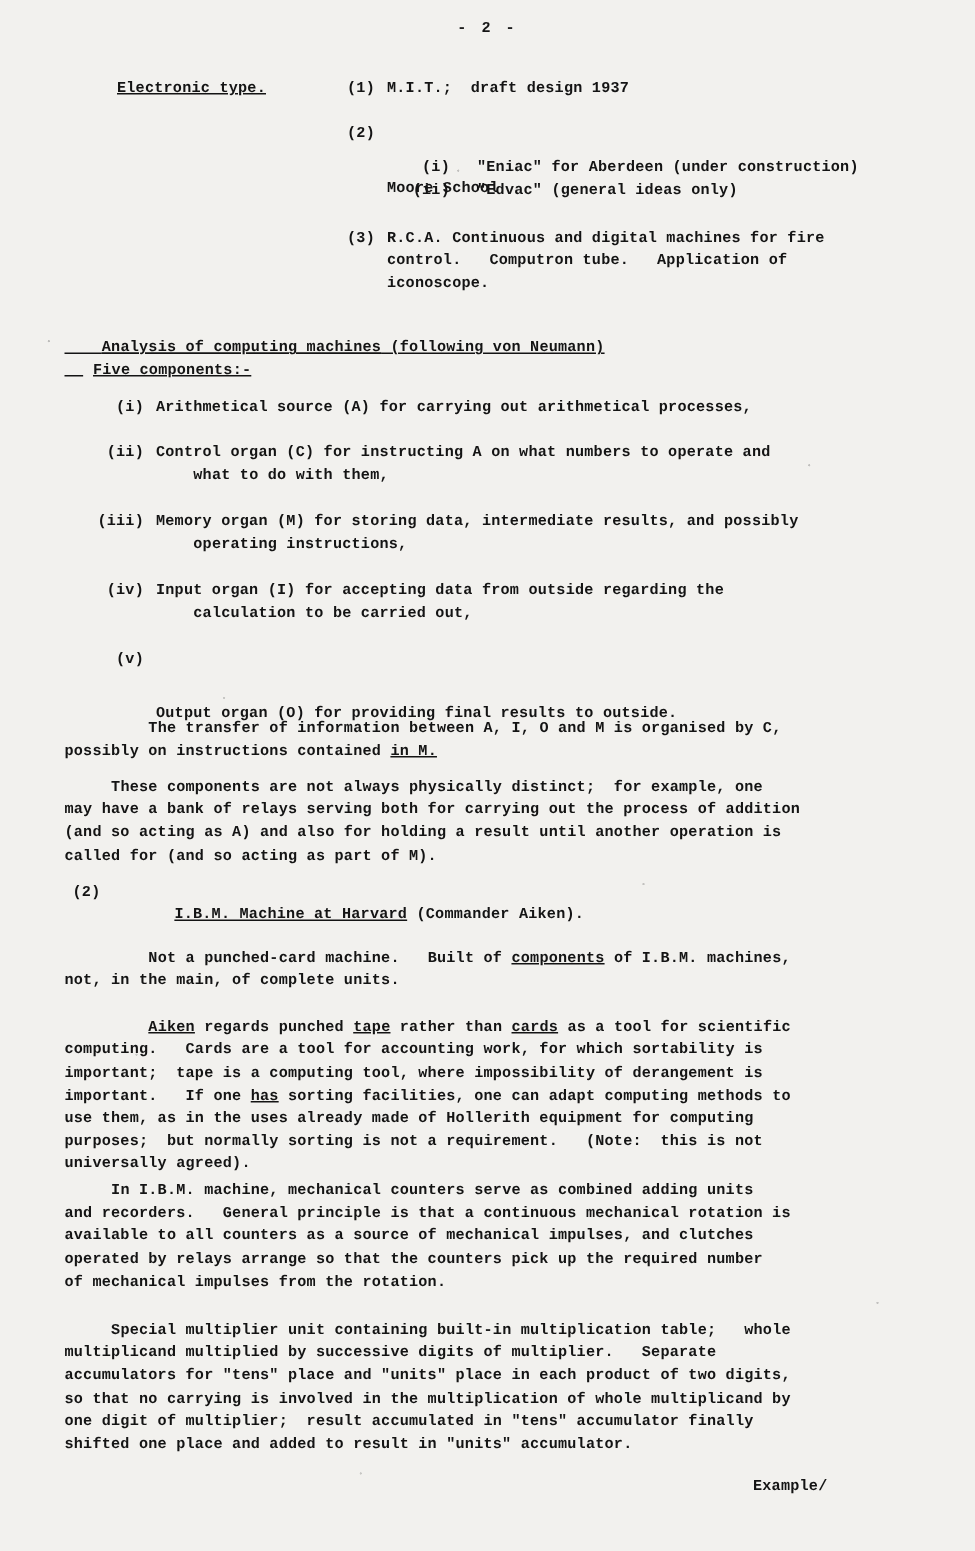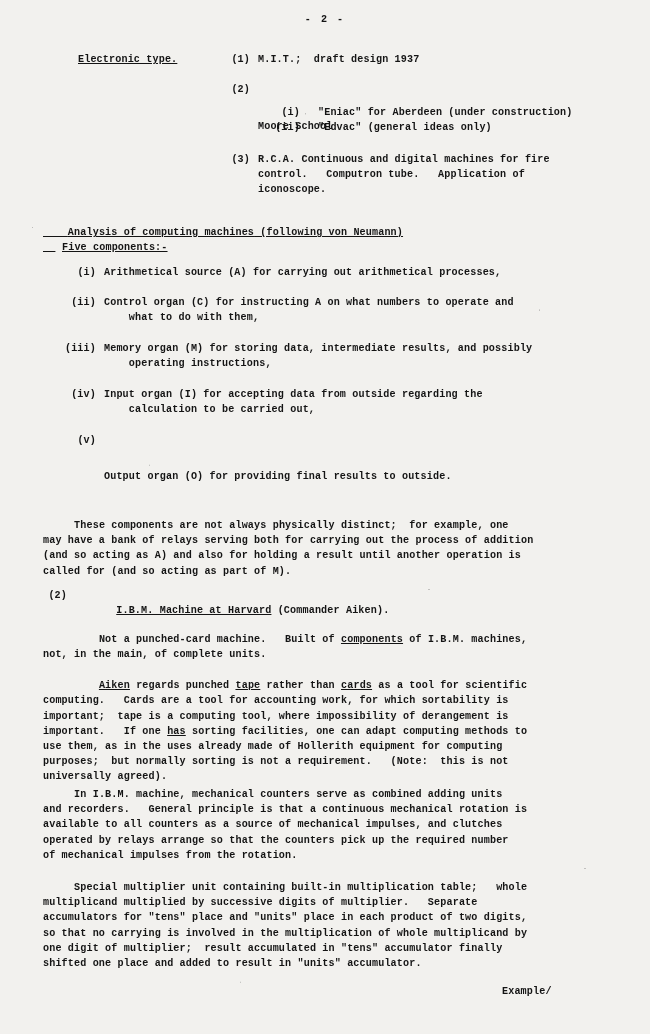--- a/index.html
+++ b/index.html
@@ -164,20 +164,24 @@
     <span class="mk" style="left:0; top:0; width:44px;">(iv)</span>
     <span class="bd" style="left:52px; top:0; width:520px;">Input organ (I) for accepting data from outside regarding the
     calculation to be carried out,</span>
   </div>
 
   <div class="row" style="left:52px; top:433px; width:580px;">
     <span class="mk" style="left:0; top:0; width:44px;">(v)</span>
     <span class="bd" style="left:52px; top:0; width:520px;margin-top:36px;">Output organ (O) for providing final results to outside.</span>
   </div>
 
+  <div class="blk" style="left:43px; top:464px; width:580px;">
+    <span>     The transfer of information between A, I, O and M is organised by C,
+possibly on instructions contained </span><span class="u">in M.</span>
+  </div>
 
   <div class="blk" style="left:43px; top:518px; width:590px;">     These components are not always physically distinct;  for example, one
 may have a bank of relays serving both for carrying out the process of addition
 (and so acting as A) and also for holding a result until another operation is
 called for (and so acting as part of M).</div>
 
   <div class="row" style="left:43px; top:588px; width:580px;">
     <span class="mk" style="left:0; top:0; width:24px;">(2)</span>
     <span class="bd" style="left:36px; top:0; width:520px;">
       <span class="u">I.B.M. Machine at Harvard</span><span> (Commander Aiken).</span>

